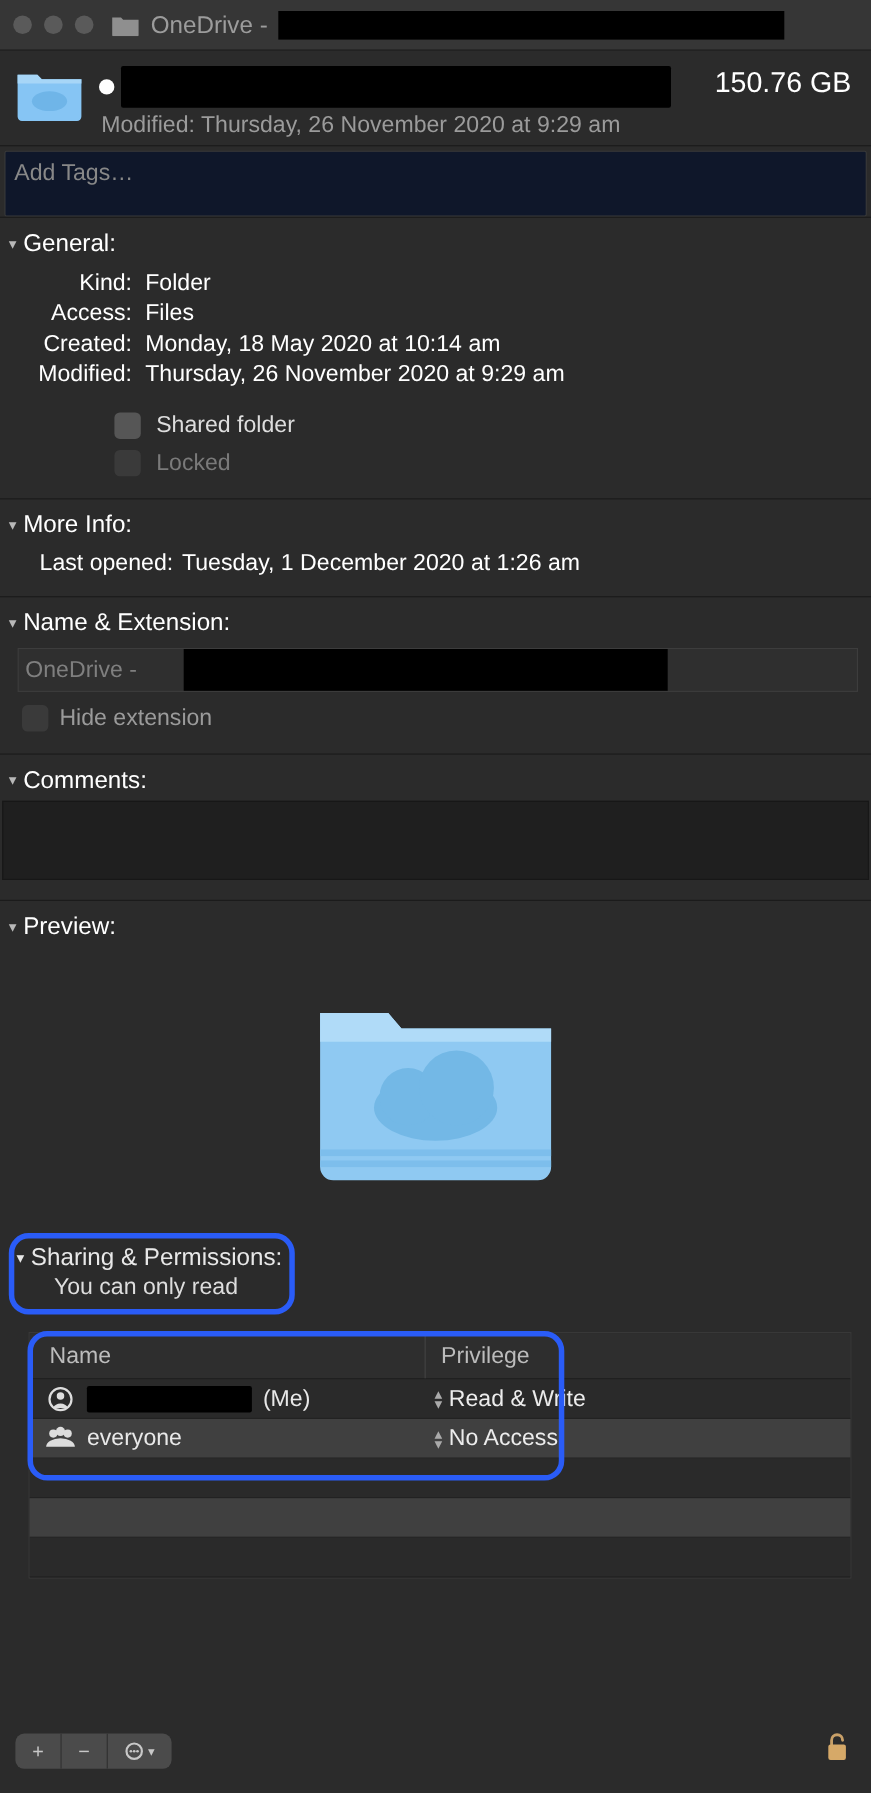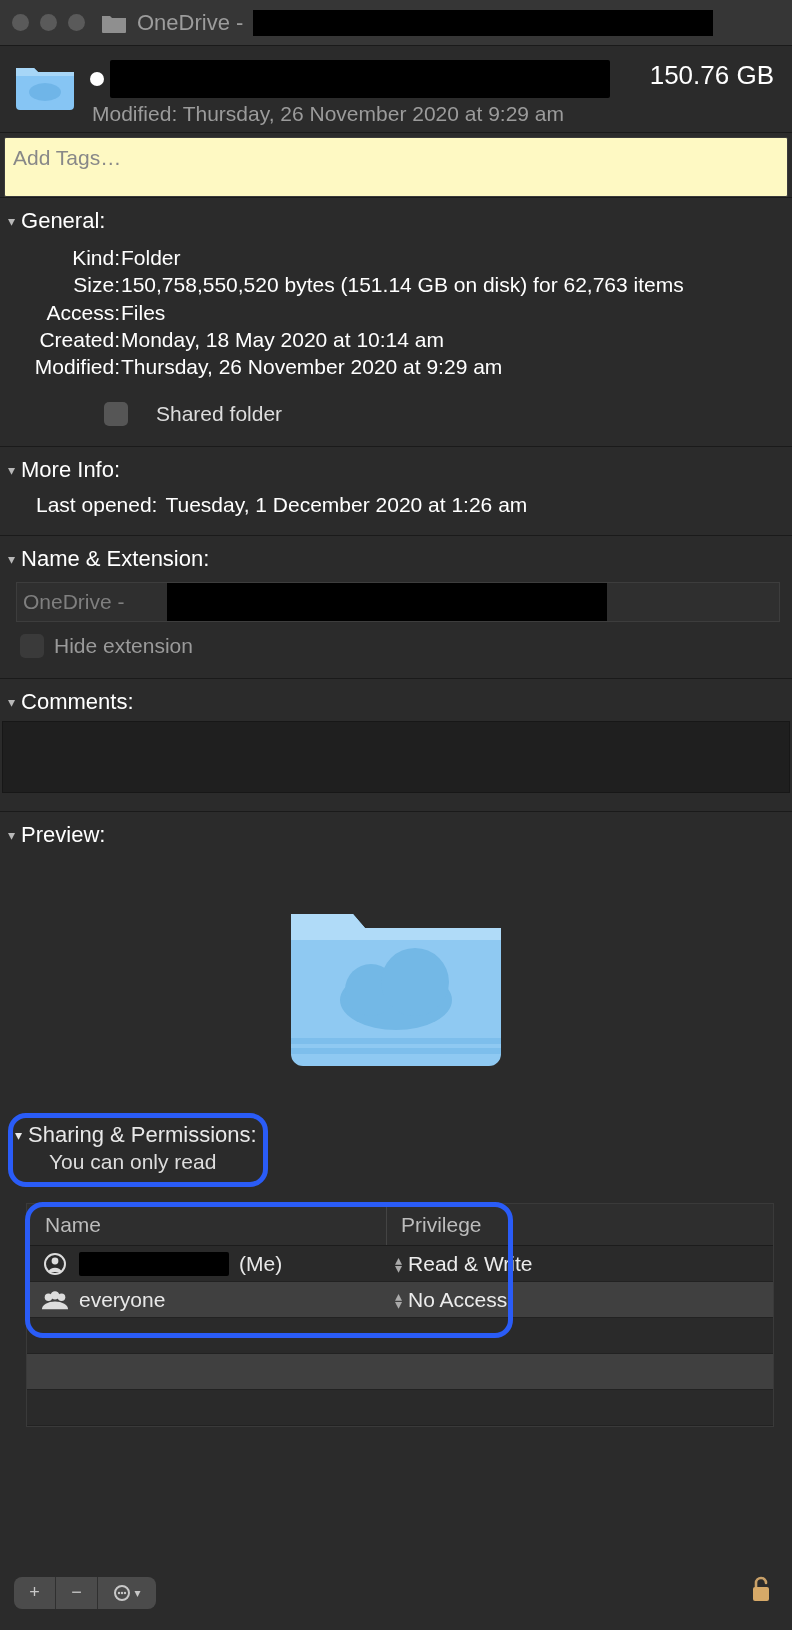--- a/index.html
+++ b/index.html
@@ -49,39 +49,39 @@
   
   .tags {
     border: 1px solid #3a3a3a;
     border-radius: 2px;
     margin: 4px 4px 0 4px;
     height: 60px;
     display:flex;
     align-items:flex-start;
     padding: 8px 8px;
     color:#888;
-    background:#fef9c3;
+    background:#0f172a;
   }
 
   
   .section-hdr {
     display:flex; align-items:center; gap:6px;
     padding: 10px 8px 6px 8px;
     border-top: 1px solid #1a1a1a;
     color:#fff; font-size:22px;
   }
   .section-hdr .chev { color:#b8b8b8; font-size:14px; }
 
   
   .kv-grid { padding: 4px 8px 20px 8px; }
-  .kv-row { display:flex; gap:1px; line-height:1.3; }
+  .kv-row { display:flex; gap:12px; line-height:1.3; }
   .kv-label { width: 112px; text-align:right; color:#fff; font-size:21px; }
   .kv-value { flex:1; color:#fff; font-size:21px; }
 
-  .check-row { display:flex; align-items:center; gap:28px; padding: 6px 0 0 96px; }
+  .check-row { display:flex; align-items:center; gap:14px; padding: 6px 0 0 96px; }
   .checkbox {
     width: 24px; height: 24px; border-radius:5px; background:#565656;
   }
   .checkbox.dim { background:#3a3a3a; }
   .check-label { color:#ddd; }
   .check-label.dim { color:#7a7a7a; }
 
   
   .moreinfo-row { display:flex; gap:8px; padding: 4px 10px 18px 12px; margin-left: 24px; }
   .moreinfo-label { color:#fff; font-size:21px; }
@@ -136,21 +136,21 @@
     display:flex; height:42px; align-items:center; background:#2e2e2e;
     border-bottom:1px solid #1c1c1c;
   }
   .col-name { width: 360px; padding-left:18px; color:#bcbcbc; display:flex; align-items:center; height:100%; border-right:1px solid #444;}
   .col-priv { flex:1; padding-left:14px; color:#bcbcbc; }
   .perm-body .prow {
     display:flex; height:36px; align-items:center;
     background:#2a2a2a; border-bottom:1px solid #222;
   }
   .perm-body .prow.alt { background:#404040; }
-  .pname { width:360px; display:flex; align-items:center; gap:10px; padding-left:14px;}
+  .pname { width:360px; display:flex; gap:10px; padding-left:14px;}
   .picon { width:28px; display:flex; justify-content:center; }
   .ppriv { flex:1; display:flex; align-items:center; gap:6px; padding-left:8px; color:#ececec;}
   .sort-arrows { color:#aaa; font-size:14px; line-height:0.6; display:flex; flex-direction:column; }
   .pname-redact { width:150px; height:24px; background:#000; border-radius:2px;}
 
   
   .footer {
     position:absolute; left:14px; bottom:20px; right:14px;
     display:flex; align-items:center; justify-content:space-between;
   }
@@ -212,39 +212,39 @@
 <div class="section-hdr">
   <span class="chev">▾</span>
   <span>General:</span>
 </div>
 <div class="kv-grid">
   <div class="kv-row">
       <div class="kv-label">Kind:</div>
       <div class="kv-value">Folder</div>
     </div>
   <div class="kv-row">
-      <div class="kv-label">Size:</div>
-      <div class="kv-value">150,758,550,520 bytes (151.14 GB on disk) for 62,763 items</div>
-    </div>
-  <div class="kv-row">
       <div class="kv-label">Access:</div>
       <div class="kv-value">Files</div>
     </div>
   <div class="kv-row">
       <div class="kv-label">Created:</div>
       <div class="kv-value">Monday, 18 May 2020 at 10:14 am</div>
     </div>
   <div class="kv-row">
       <div class="kv-label">Modified:</div>
       <div class="kv-value">Thursday, 26 November 2020 at 9:29 am</div>
     </div>
 
   <div class="check-row" style="margin-top:16px;">
     <div class="checkbox"></div>
     <span class="check-label">Shared folder</span>
+  </div>
+  <div class="check-row" style="margin-top:4px;">
+    <div class="checkbox dim"></div>
+    <span class="check-label dim">Locked</span>
   </div>
 </div>
 
 <div class="section-hdr">
   <span class="chev">▾</span>
   <span>More Info:</span>
 </div>
 <div class="moreinfo-row">
   <span class="moreinfo-label">Last opened:</span>
   <span class="moreinfo-value">Tuesday, 1 December 2020 at 1:26 am</span>

